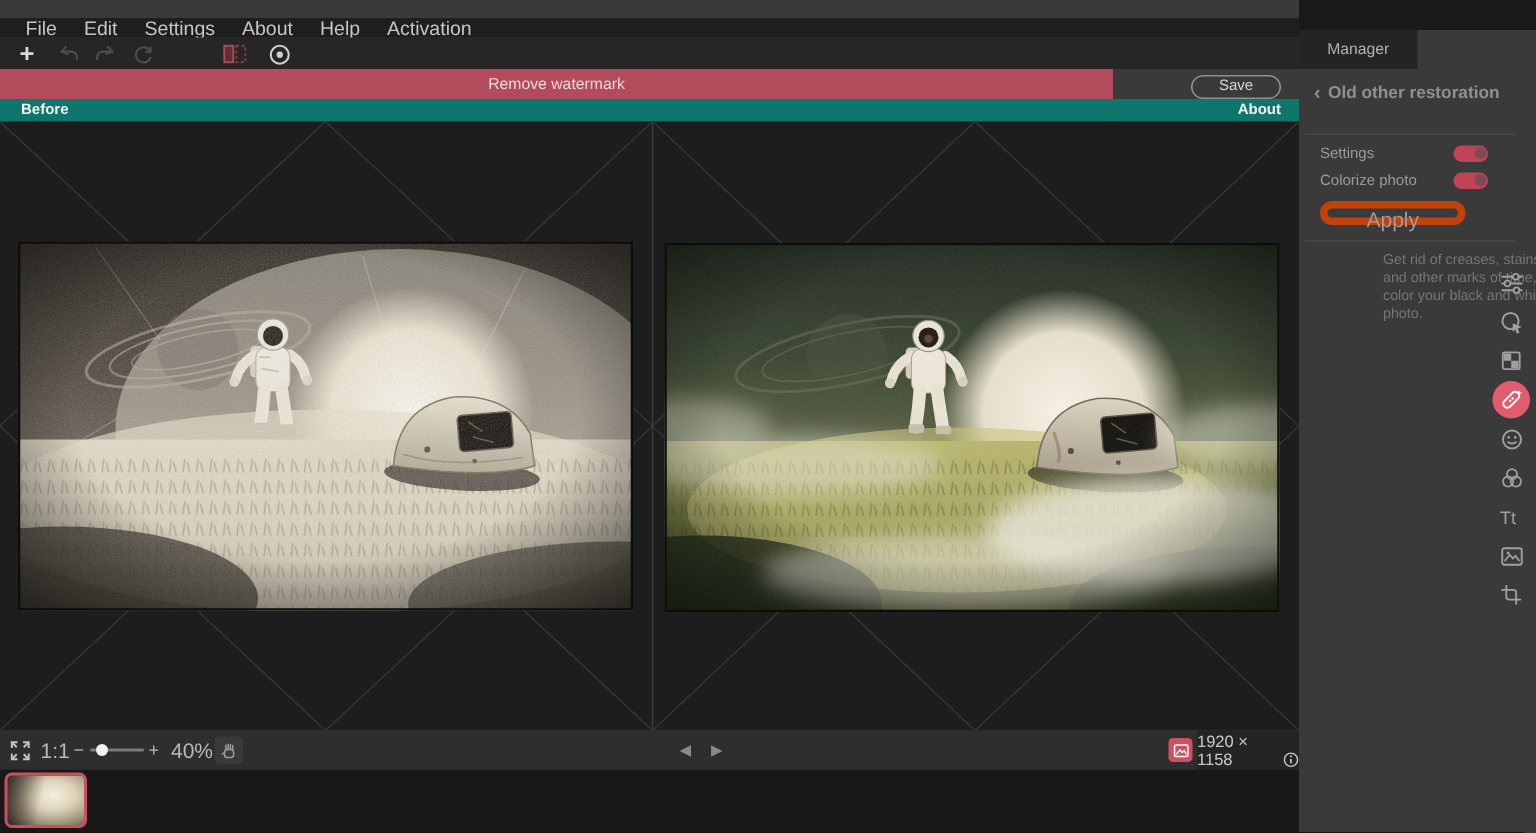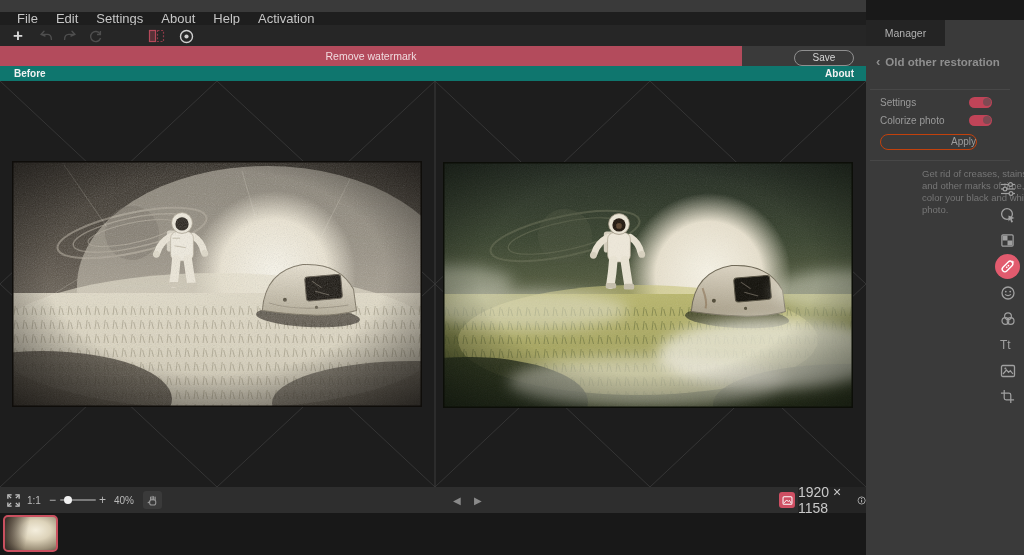--- a/index.html
+++ b/index.html
@@ -35,48 +35,48 @@
   #before-label { position:absolute; left:14px; top:1px; line-height:14px; }
   #after-label  { position:absolute; right:12px; top:1px; line-height:14px; }
   
   #canvas { position:absolute; left:0; top:81px; width:866px; height:406px; background:#1d1d1d; overflow:hidden; }
   #canvas svg.guides { position:absolute; left:0; top:0; }
   .photo { position:absolute; display:block; }
   #before-photo { left:12px; top:80px; }
   #after-photo  { left:443px; top:81px; }
   
   #statusbar { position:absolute; left:0; top:487px; width:866px; height:26px; background:#2e2e2e; }
-  .sb-item { position:absolute; top:0; height:26px; display:flex; align-items:center; color:#b9b9b9; font-size:10px; }
+  .sb-item { position:absolute; top:0; height:26px; display:flex; align-items:center; color:#b9b9b9; font-size:14px; }
   #sb-fit { left:6px; } #sb-ratio { left:27px; } #sb-minus { left:49px; font-size:12px; }
   #sb-plus { left:99px; font-size:12px; } #sb-zoom { left:114px; }
   #sb-slider { position:absolute; left:60px; top:12px; width:36px; height:2px; background:#7a7a7a; border-radius:1px; }
   #sb-knob { position:absolute; left:4px; top:-3px; width:8px; height:8px; background:#f2f2f2; border-radius:50%; }
   #sb-hand { position:absolute; left:143px; top:4px; width:19px; height:18px; background:#3a3a3a; border-radius:3px; display:flex; align-items:center; justify-content:center; }
   #sb-prev { left:453px; color:#8a8a8a; font-size:10px; } #sb-next { left:474px; color:#8a8a8a; font-size:10px; }
-  #size-box { position:absolute; left:798px; top:0; width:68px; height:26px; background:#242424; display:flex; align-items:center; justify-content:center; gap:4px; color:#c9c9c9; font-size:14px; }
+  #size-box { position:absolute; left:798px; top:0; width:68px; height:26px; background:#242424; display:flex; align-items:flex-end; justify-content:center; gap:4px; color:#c9c9c9; font-size:11px; }
   #pic-badge { position:absolute; left:779px; top:5px; width:16px; height:16px; background:#cf4f63; border-radius:3px; display:flex; align-items:center; justify-content:center; }
   
   #thumbstrip { position:absolute; left:0; top:513px; width:866px; height:42px; background:#181818; }
   #thumb1 { position:absolute; left:3px; top:2px; width:55px; height:37px; border:2px solid #c9505f; border-radius:5px;
     background:
       linear-gradient(100deg, rgba(45,35,30,0.85) 0%, rgba(45,35,30,0) 45%),
       radial-gradient(ellipse at 60% 40%, #f4eedd 0%, #ddd3ba 35%, #9a8e77 70%, #3f372e 100%);
   }
   
   #sidebar { position:absolute; left:866px; top:46px; width:158px; height:509px; background:#3a3a3a; }
   #panel-header { position:absolute; left:10px; top:10px; width:125px; display:flex; color:#8f8f8f; font-weight:bold; font-size:11.5px; line-height:13px; }
   #panel-back { margin-right:5px; font-size:13px; line-height:12px; color:#8f8f8f; }
   .divider { position:absolute; left:4px; width:140px; height:1px; background:#474747; }
   #div1 { top:43px; } #div2 { top:114px; }
   .toggle-row { position:absolute; left:14px; width:112px; height:12px; display:flex; align-items:center; justify-content:space-between; }
   #row-restore { top:50px; } #row-colorize { top:68px; }
   .toggle-label { color:#9a9a9a; font-size:10px; }
   .toggle { position:relative; width:23px; height:11px; background:#c04458; border-radius:6px; }
   .toggle .knob { position:absolute; right:1.5px; top:1.5px; width:8px; height:8px; background:#7e4a53; border-radius:50%; }
-  #apply-btn { position:absolute; left:14px; top:88px; width:97px; height:16px; border:1px solid #c2410c; border-radius:9px; background:transparent; color:#9d9d9d; font-size:10px; text-align:right; line-height:14px; }
+  #apply-btn { position:absolute; left:14px; top:88px; width:97px; height:16px; border:5px solid #c2410c; border-radius:9px; background:transparent; color:#9d9d9d; font-size:14px; text-align:center; line-height:14px; }
   #panel-desc { position:absolute; left:14px; top:122px; width:118px; color:#767676; font-size:9.5px; line-height:12px;margin-left:42px; }
   
   #toolrail { position:absolute; left:125px; top:134px; width:33px; display:flex; flex-direction:column; align-items:center; gap:9px; }
   .rail-btn { width:17px; height:17px; display:flex; align-items:center; justify-content:center; }
   .rail-btn.active { width:25px; height:25px; background:#e25b6e; border-radius:50%; margin:-4px 0; }
   svg { display:block; }
   text.svgt { font-family:"Liberation Sans", sans-serif; }
 </style>
 </head>
 <body>

